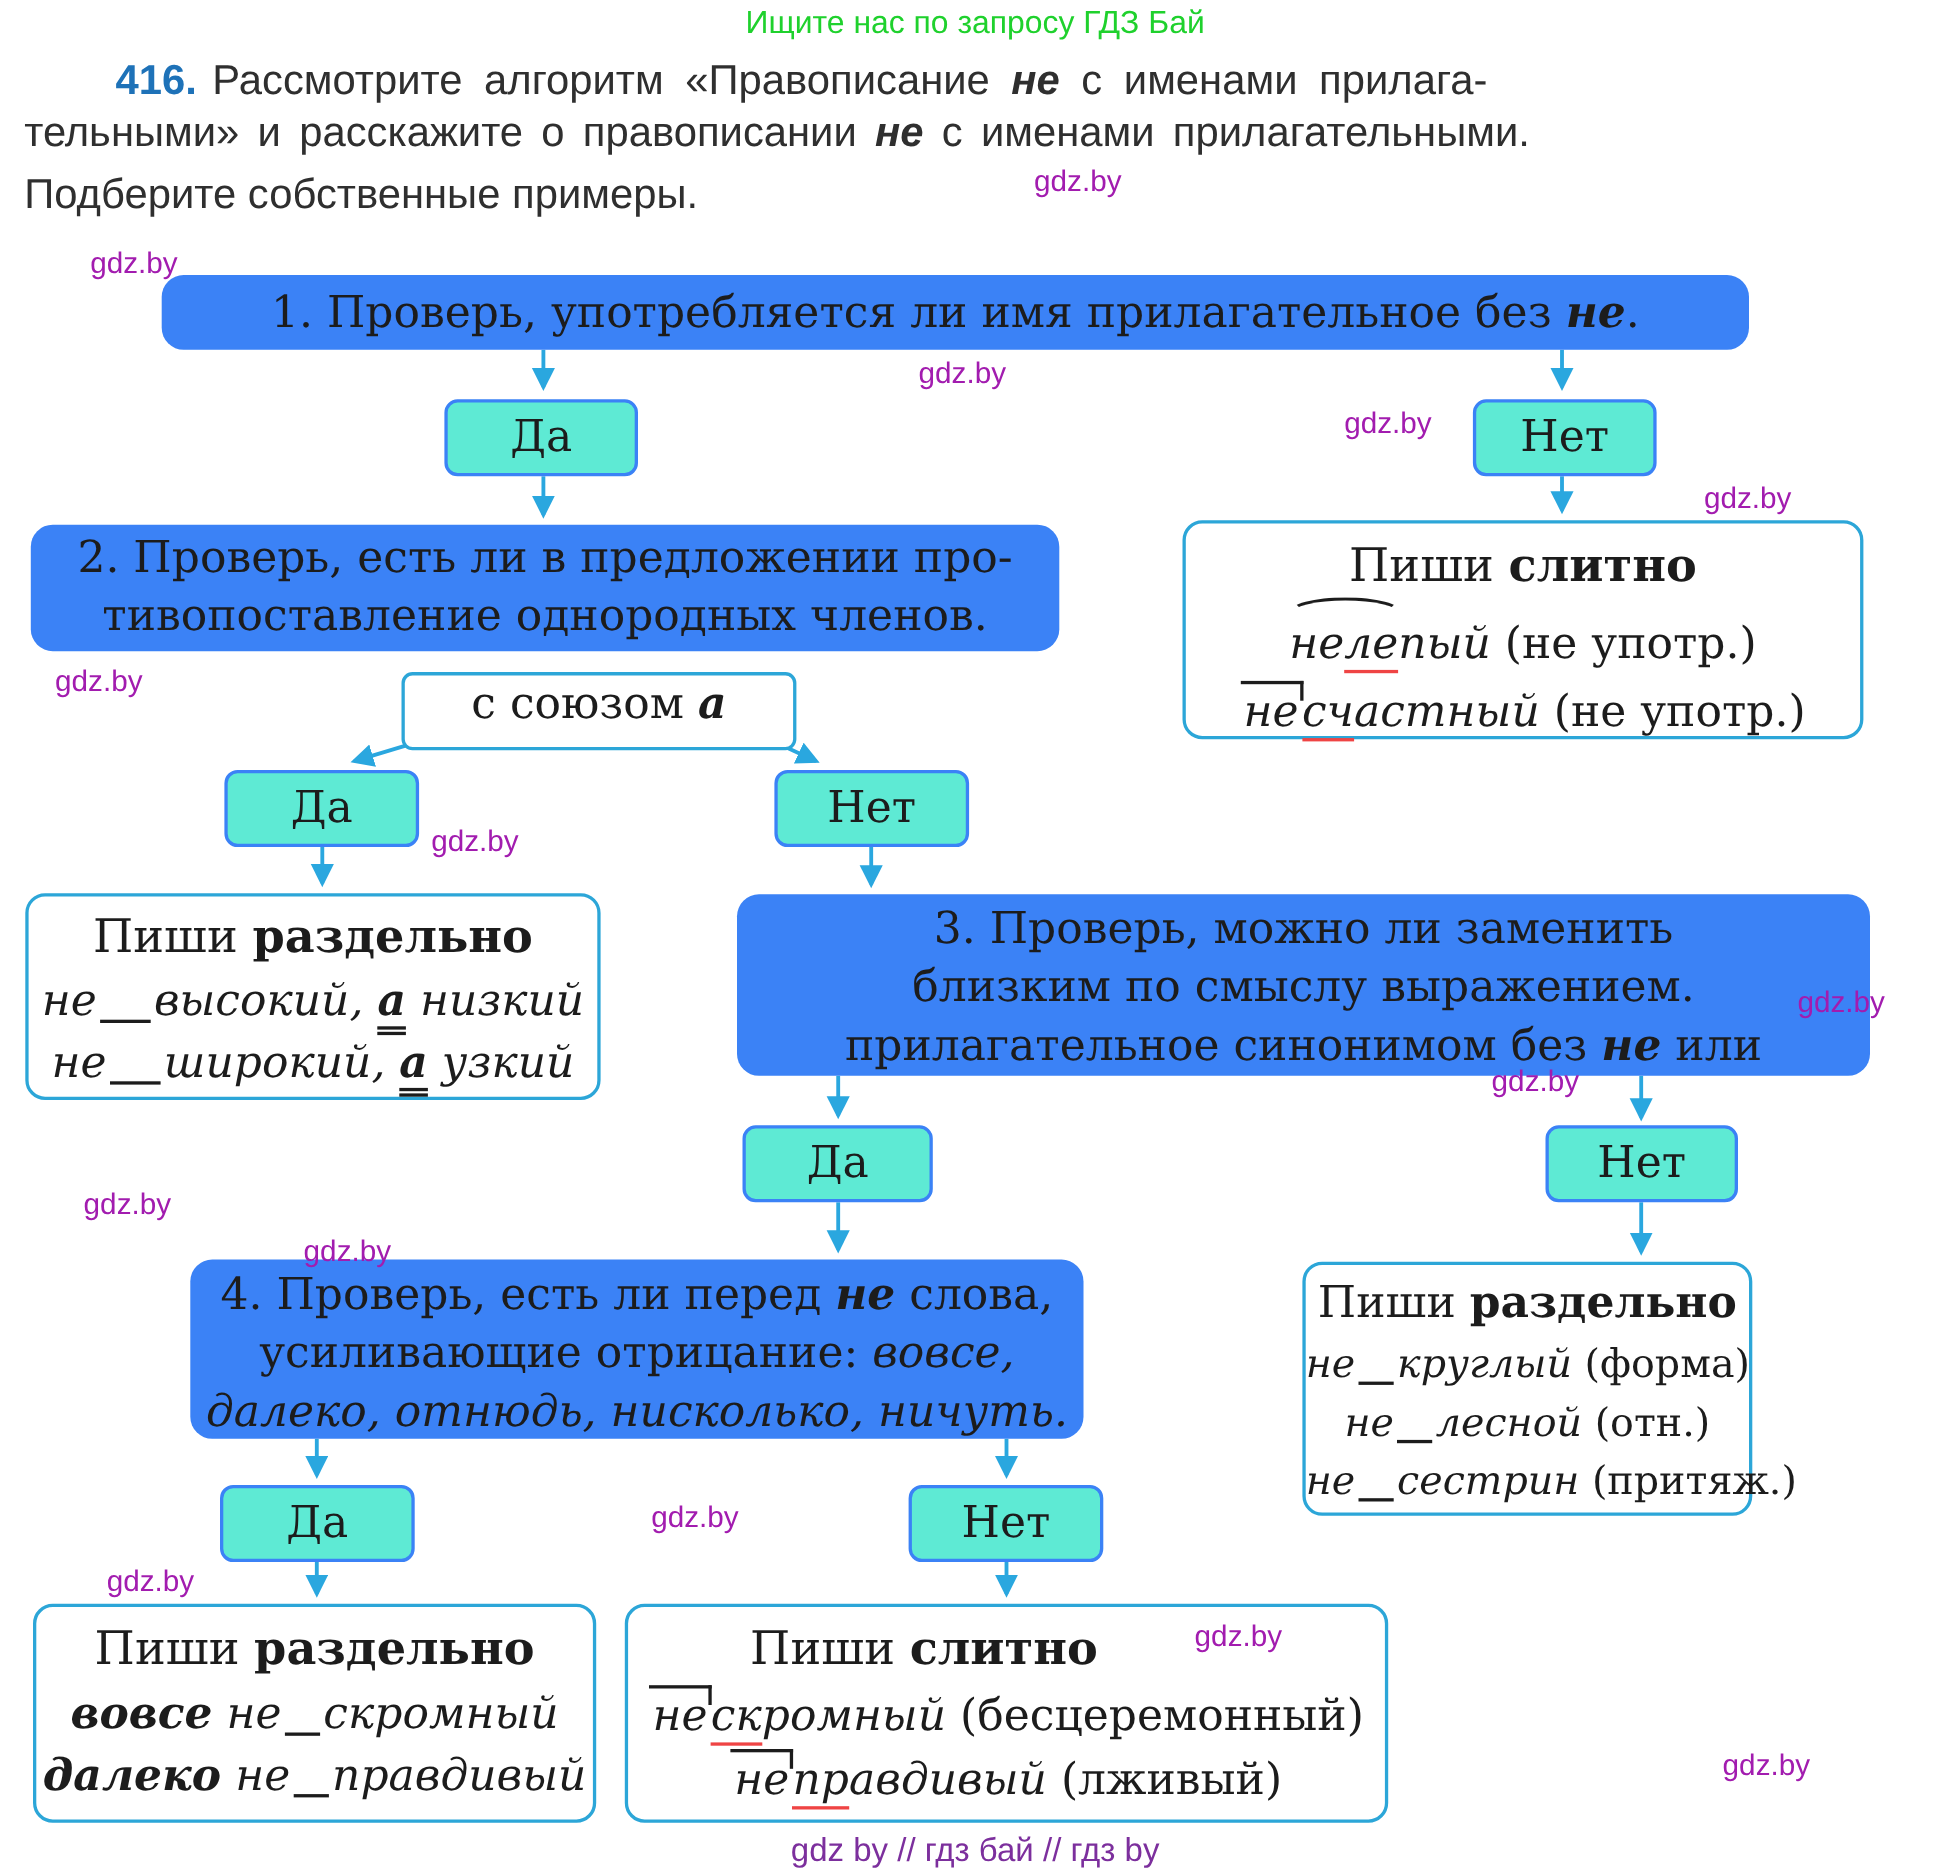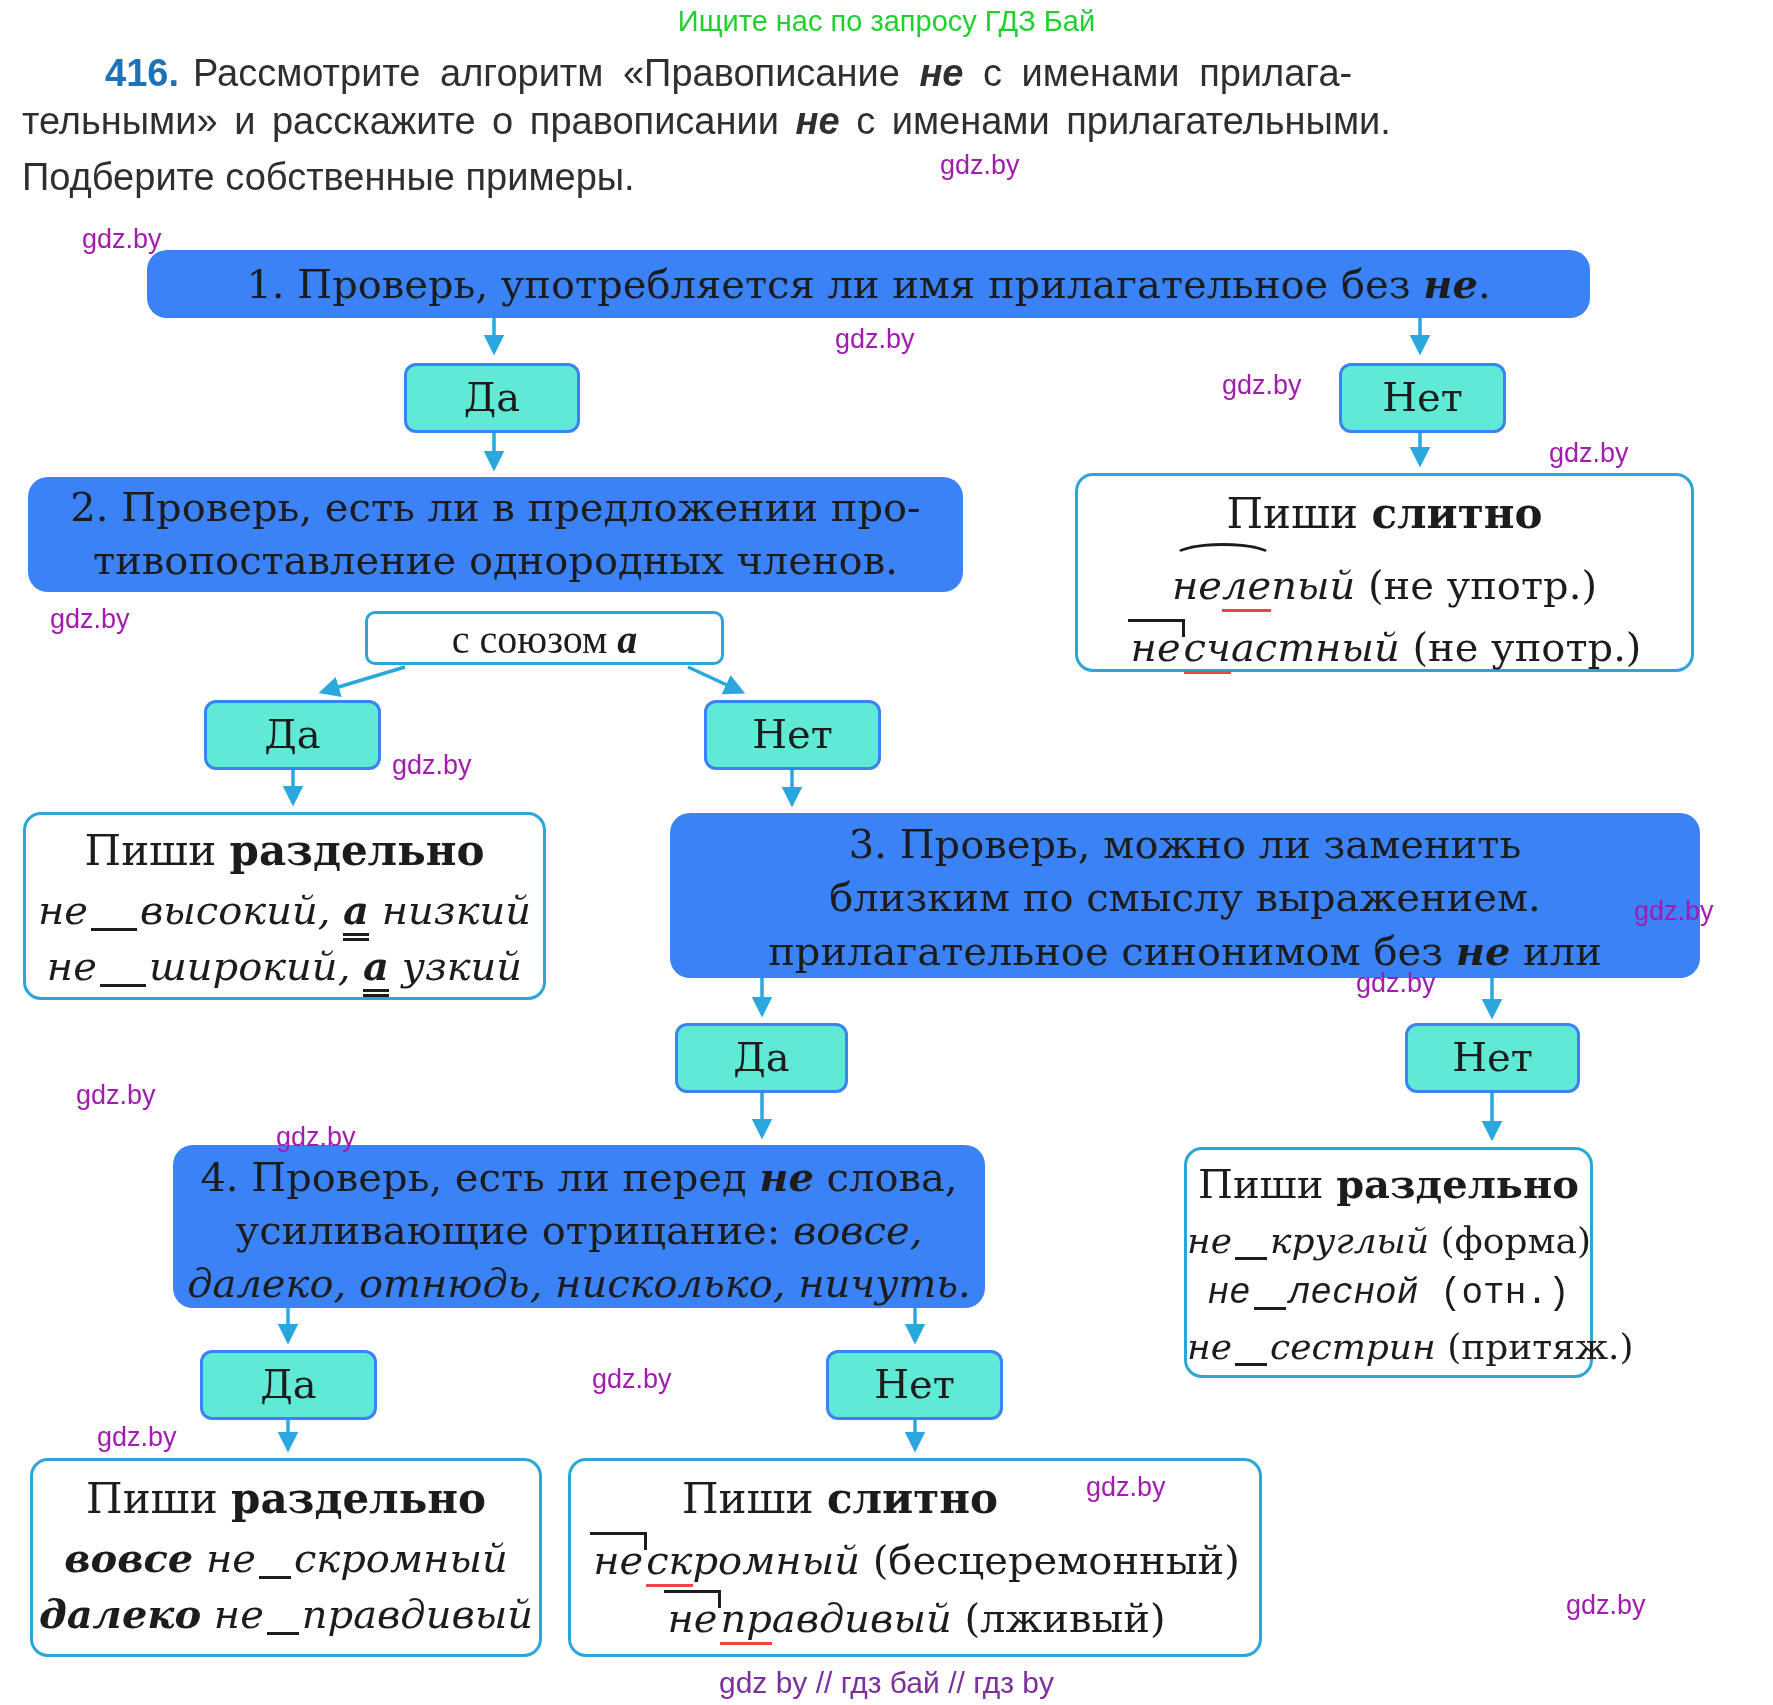--- a/index.html
+++ b/index.html
@@ -101,21 +101,21 @@
       <span>Пиши </span><span class="bold">слитно</span>
     </div>
     <div class="ex" style="margin-top:20px;">
       <span class="arc"><span>не</span><span class="ul">ле</span></span><span>пый</span><span class="note"> (не употр.)</span>
     </div>
     <div class="ex" style="margin-top:12px;">
       <span class="pref">не</span><span class="ul">сч</span><span>астный</span><span class="note"> (не употр.)</span>
     </div>
   </div>
 
-  <div class="wbox" style="left:365px;top:611px;width:359px;height:54px;line-height:51px;font-size:40px;border-radius:10px;font-family:Liberation Serif, serif;">
+  <div class="wbox" style="left:365px;top:611px;width:359px;height:71px;line-height:51px;font-size:40px;border-radius:10px;">
     <span>с союзом </span><span class="bi">а</span>
   </div>
 
   <div class="yn" style="left:204px;top:700px;width:177px;height:70px;">
     <span>Да</span>
   </div>
   <div class="yn" style="left:704px;top:700px;width:177px;height:70px;">
     <span>Нет</span>
   </div>
 
@@ -156,21 +156,21 @@
     <div class="ln it">далеко, отнюдь, нисколько, ничуть.</div>
   </div>
 
   <div class="wbox" style="left:1184px;top:1147px;width:409px;height:231px;">
     <div class="title" style="margin-top:8px;font-size:40px;">
       <span>Пиши </span><span class="bold">раздельно</span>
     </div>
     <div class="ex" style="margin-top:6px;font-size:36px;line-height:50px;">
       <span>не</span><span class="gap sm"></span><span>круглый</span><span class="note"> (форма)</span>
     </div>
-    <div class="ex" style="margin-top:3px;font-size:36px;line-height:50px;font-family:Liberation Mono, monospace;">
+    <div class="ex" style="margin-top:3px;font-size:36px;line-height:50px;">
       <span>не</span><span class="gap sm"></span><span>лесной</span><span class="note"> (отн.)</span>
     </div>
     <div class="ex" style="margin-top:3px;font-size:36px;line-height:50px;">
       <span>не</span><span class="gap sm"></span><span>сестрин</span><span class="note"> (притяж.)</span>
     </div>
   </div>
 
   <div class="yn" style="left:200px;top:1350px;width:177px;height:70px;">
     <span>Да</span>
   </div>

